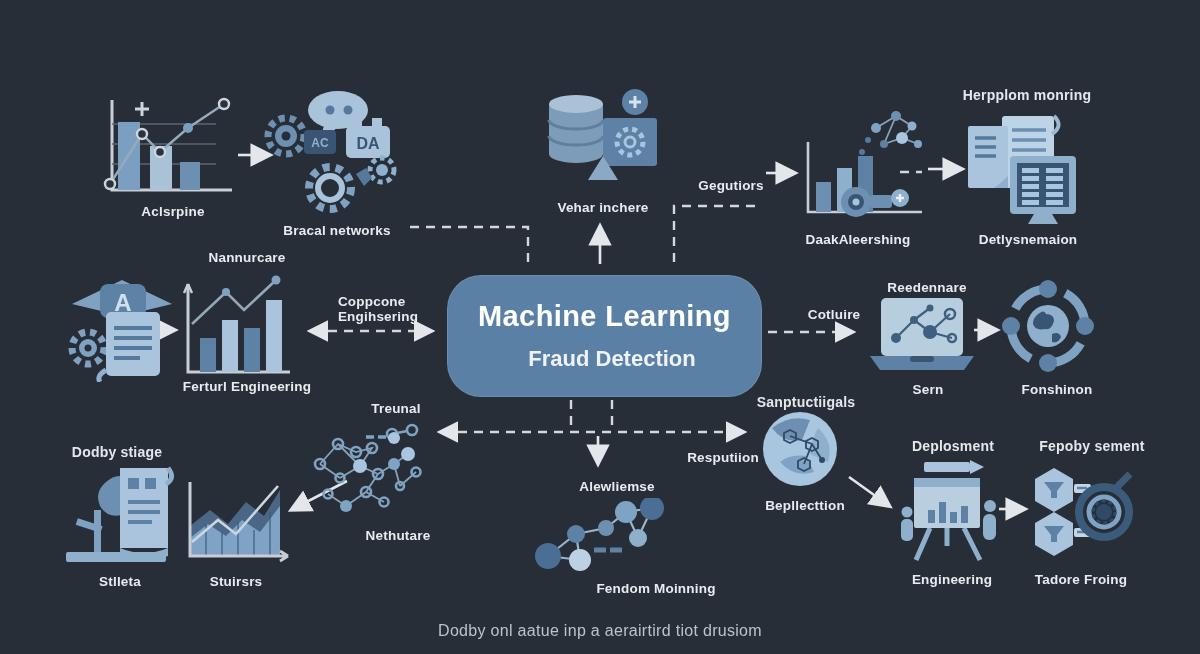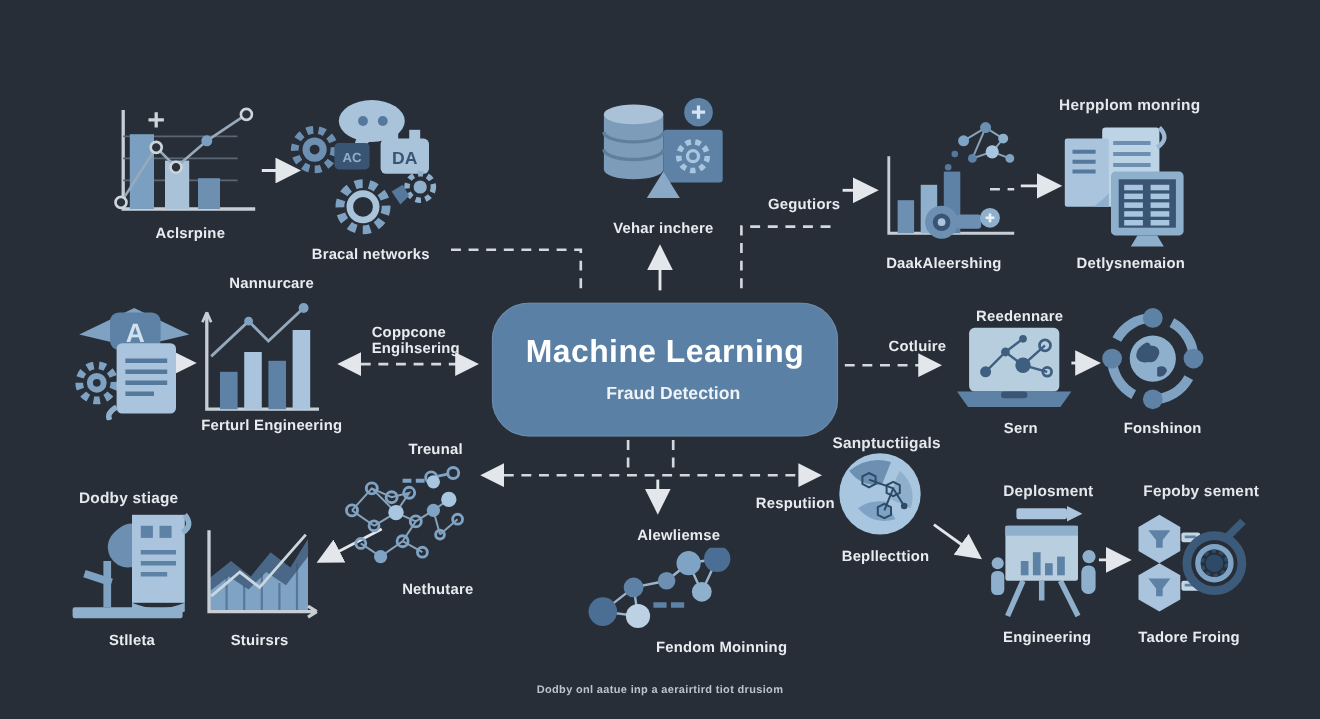--- a/index.html
+++ b/index.html
@@ -19,24 +19,24 @@
   }
   .hdr{font-size:14px;color:#e3e8ed;}
   .lbl2{text-align:left;line-height:15px;}
   .centerbox{
     position:absolute;left:447px;top:275px;width:315px;height:122px;
     background:#5b80a5;border-radius:34px;border:1px solid rgba(255,255,255,.10);
     display:flex;flex-direction:column;align-items:center;justify-content:center;
     box-sizing:border-box;gap:13px;
   }
   .centerbox .l1{font-size:29px;font-weight:700;color:#ffffff;letter-spacing:.4px;}
-  .centerbox .l2{font-size:16px;font-weight:700;color:#eef3f8;margin-left:15px;}
+  .centerbox .l2{font-size:22px;font-weight:700;color:#eef3f8;margin-left:15px;}
   .caption{
     position:absolute;left:0;top:622px;width:1200px;text-align:center;
-    font-size:10px;font-weight:700;color:#bcc3cb;letter-spacing:.3px;
+    font-size:16px;font-weight:400;color:#bcc3cb;letter-spacing:.3px;
   }
   svg{display:block;}
 </style>
 </head>
 <body>
 
 <div class="canvas">
 
   <svg class="abs" style="left:0;top:0" width="1200" height="654">
     <defs>

